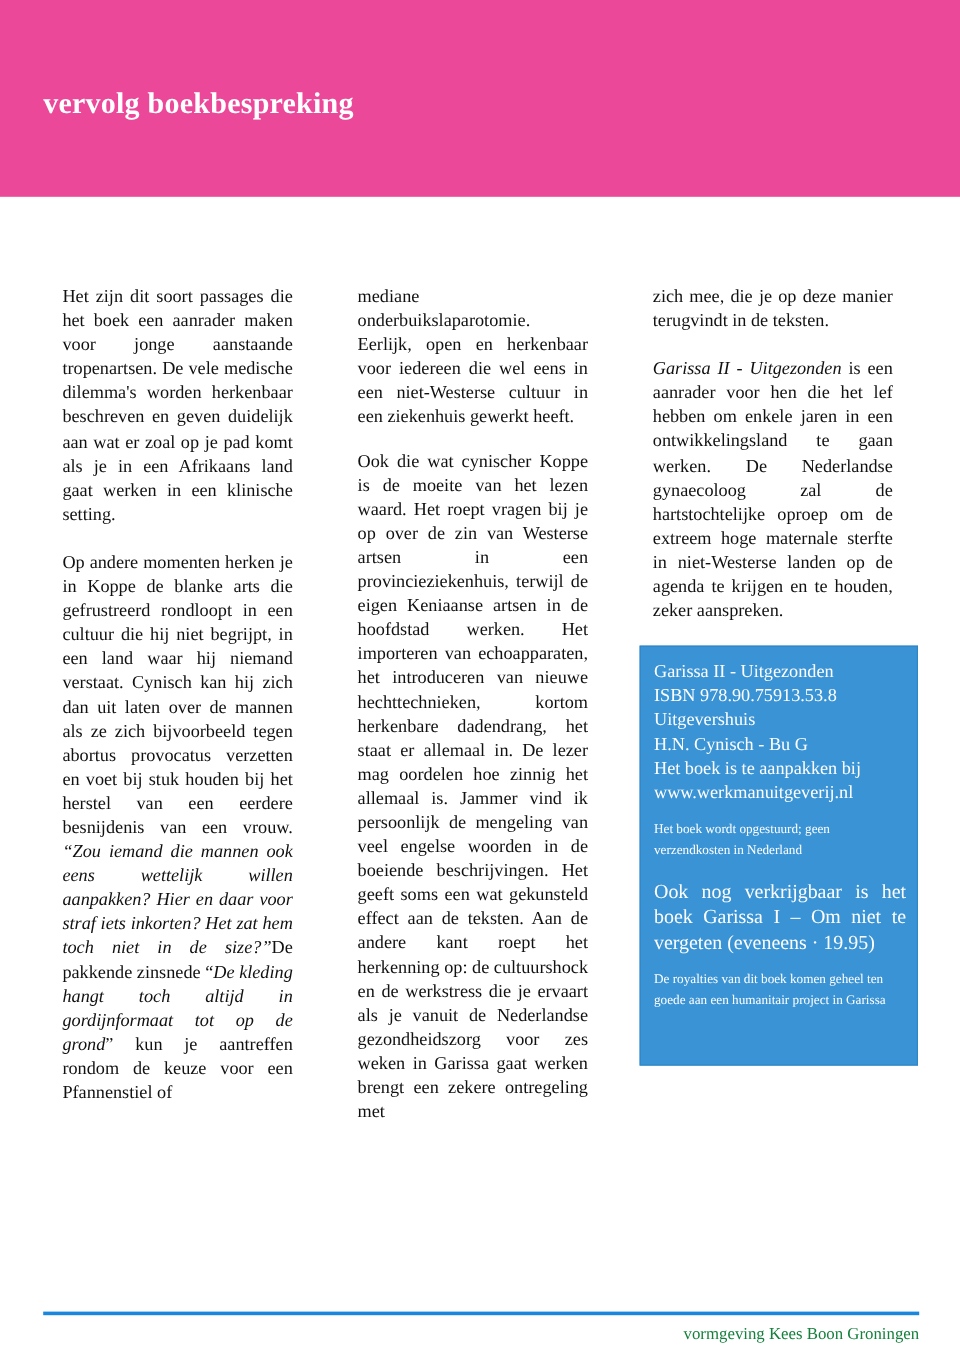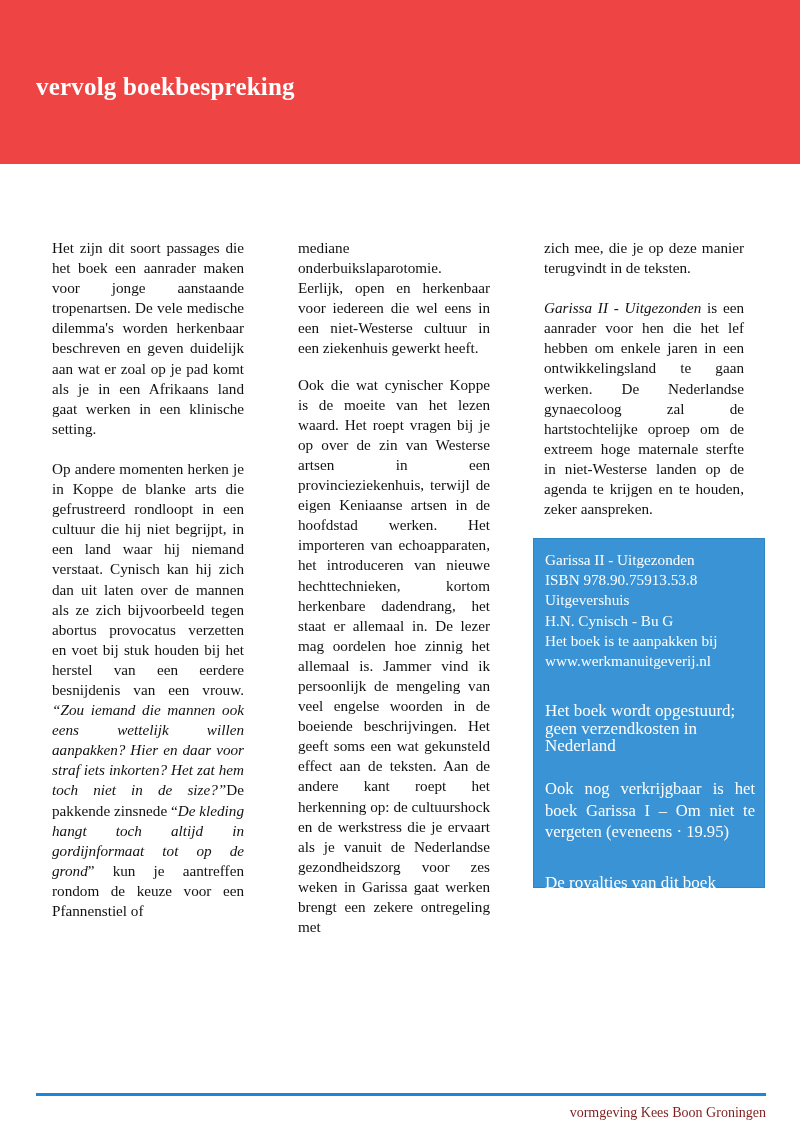--- a/index.html
+++ b/index.html
@@ -15,21 +15,21 @@
     overflow: hidden;
   }
 
   
   .header-banner {
     position: absolute;
     left: 0;
     top: 0;
     width: 800px;
     height: 164px;
-    background: #ef4444;
+    background: #ec4899;
   }
   .header-title {
     position: absolute;
     left: 36px;
     top: 74px;
     font-size: 25px;
     font-weight: bold;
     color: #ffffff;
     letter-spacing: 0.2px;
     line-height: 1;
@@ -85,28 +85,28 @@
     box-sizing: border-box;
     color: #ffffff;
     padding: 11px 9px 10px 11px;
   }
   .info-main {
     font-size: 15.2px;
     line-height: 20.2px;
     margin: 0;
   }
   .info-small {
-    font-size: 17px;
+    font-size: 11px;
     line-height: 17.4px;
-    margin: 31px 0 0 0;
+    margin: 12px 0 0 0;
   }
   .info-highlight {
     font-size: 16.6px;
     line-height: 21.4px;
-    margin: 24px 0 0 0;
+    margin: 14px 0 0 0;
     text-align: justify;
   }
   .nowrap-line {
     display: block;
     white-space: nowrap;
   }
 
   
   .footer-rule {
     position: absolute;
@@ -115,21 +115,21 @@
     width: 730px;
     height: 3px;
     background: #1a87de;
   }
   .footer-credit {
     position: absolute;
     right: 34px;
     top: 1104px;
     font-size: 14px;
     line-height: 17px;
-    color: #7f1d1d;
+    color: #15803d;
     white-space: nowrap;
     font-family: Liberation Serif, serif;
   }
 </style>
 </head>
 <body>
 
 <div class="header-banner">
   <div class="header-title">vervolg boekbespreking</div>
 </div>

